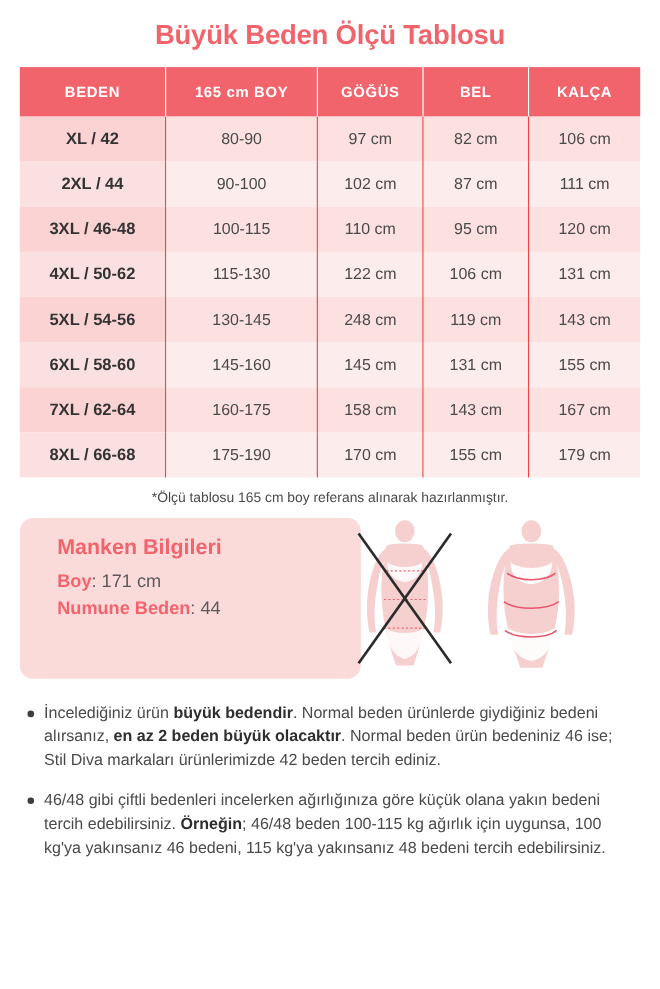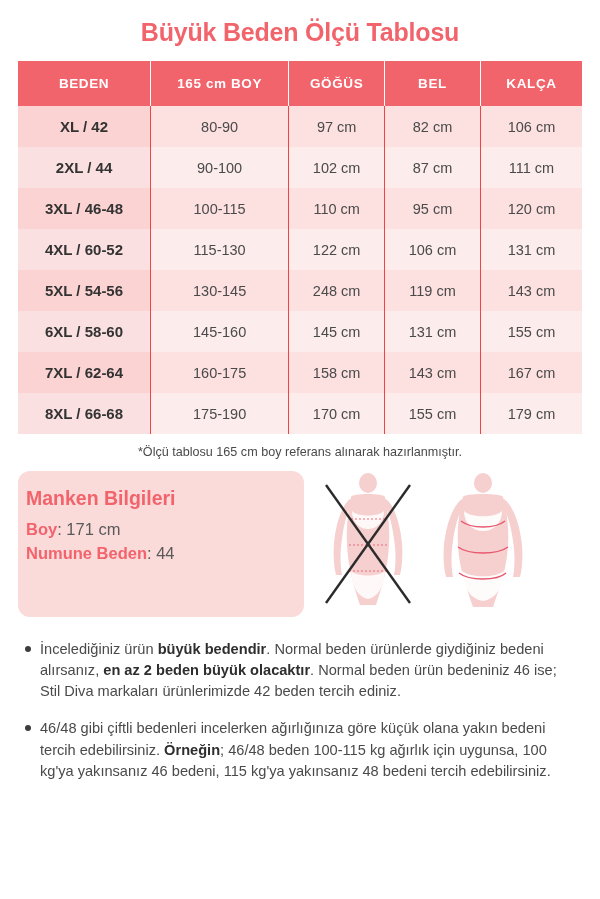--- a/index.html
+++ b/index.html
@@ -79,26 +79,26 @@
 
   
   .model-row {
     position: relative;
     height: 152px;
   }
   .model-card {
     position: absolute;
     left: 0;
     top: 0;
-    width: 286px;
+    width: 310px;
     height: 146px;
     background: #fbdada;
     border-radius: 12px;
     box-sizing: border-box;
-    padding: 16px 0 0 8px;
+    padding: 16px 0 0 34px;
   }
   .model-card h2 {
     margin: 0 0 10px 0;
     font-size: 19.5px;
     color: #f2646c;
     font-weight: bold;
   }
   .model-line {
     font-size: 16.5px;
     margin: 5px 0;
@@ -181,21 +181,21 @@
         <td>111 cm</td>
       </tr>
       <tr class="odd">
         <td class="beden">3XL / 46-48</td>
         <td>100-115</td>
         <td>110 cm</td>
         <td>95 cm</td>
         <td>120 cm</td>
       </tr>
       <tr class="even">
-        <td class="beden">4XL / 60-52</td>
+        <td class="beden">4XL / 50-62</td>
         <td>115-130</td>
         <td>122 cm</td>
         <td>106 cm</td>
         <td>131 cm</td>
       </tr>
       <tr class="odd">
         <td class="beden">5XL / 54-56</td>
         <td>130-145</td>
         <td>248 cm</td>
         <td>119 cm</td>

